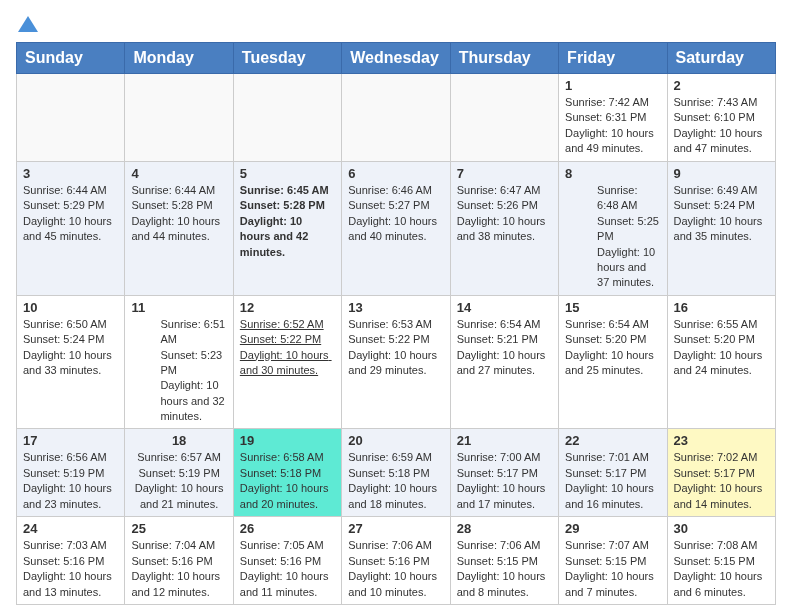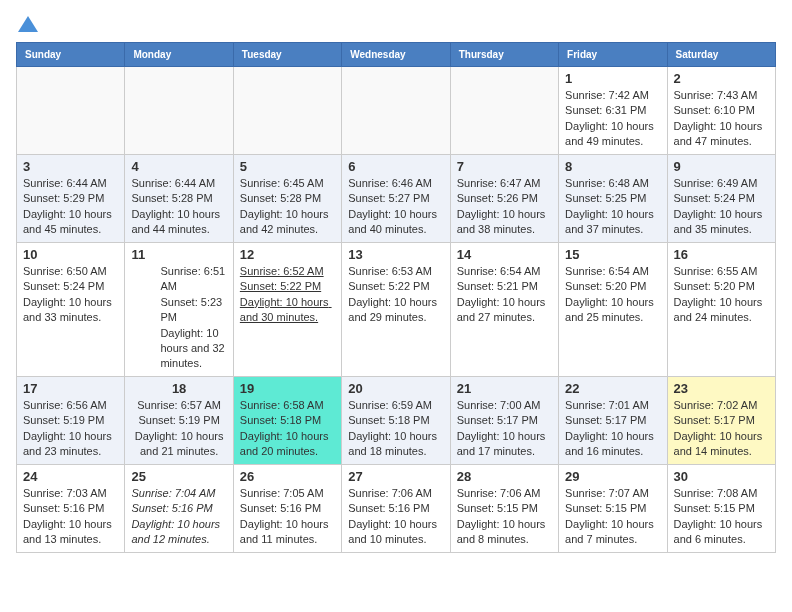--- a/index.html
+++ b/index.html
@@ -60,21 +60,21 @@
     .calendar {
       width: 100%;
       border-collapse: collapse;
       border: 1px solid #ccc;
     }
     .calendar th {
       background-color: #4a7fc1;
       color: #fff;
       text-align: left;
       padding: 6px 8px;
-      font-size: 10px;
+      font-size: 16px;
       border: 1px solid #3a6aaa;
     }
     .calendar td {
       vertical-align: top;
       border: 1px solid #ccc;
       padding: 4px 6px;
       width: calc(100% / 7);
       min-height: 80px;
       font-size: 11px;
       color: #333;
@@ -157,39 +157,39 @@
 Daylight: 10 hours and 45 minutes.</div>
         </td>
         <td style="background: rgb(238, 242, 249);">
           <span class="day-num">4</span>
           <div class="day-info" style="white-space: pre-wrap;">Sunrise: 6:44 AM
 Sunset: 5:28 PM
 Daylight: 10 hours and 44 minutes.</div>
         </td>
         <td style="background: rgb(238, 242, 249);">
           <span class="day-num">5</span>
-          <div class="day-info" style="white-space: pre-wrap;">Sunrise: 6:45 AM
+          <div class="day-info" style="white-space: pre-wrap; font-weight: bold;">Sunrise: 6:45 AM
 Sunset: 5:28 PM
 Daylight: 10 hours and 42 minutes.</div>
         </td>
         <td style="background: rgb(238, 242, 249);">
           <span class="day-num">6</span>
           <div class="day-info" style="white-space: pre-wrap;">Sunrise: 6:46 AM
 Sunset: 5:27 PM
 Daylight: 10 hours and 40 minutes.</div>
         </td>
         <td style="background: rgb(238, 242, 249);">
           <span class="day-num">7</span>
           <div class="day-info" style="white-space: pre-wrap;">Sunrise: 6:47 AM
 Sunset: 5:26 PM
 Daylight: 10 hours and 38 minutes.</div>
         </td>
         <td style="background: rgb(238, 242, 249);">
           <span class="day-num">8</span>
-          <div class="day-info" style="white-space: pre-wrap;">Sunrise: 6:48 AM
+          <div class="day-info" style="white-space: pre-wrap; margin-left: 32px;">Sunrise: 6:48 AM
 Sunset: 5:25 PM
 Daylight: 10 hours and 37 minutes.</div>
         </td>
         <td style="background: rgb(238, 242, 249);">
           <span class="day-num">9</span>
           <div class="day-info" style="white-space: pre-wrap;">Sunrise: 6:49 AM
 Sunset: 5:24 PM
 Daylight: 10 hours and 35 minutes.</div>
         </td>
       </tr>
@@ -283,21 +283,21 @@
       </tr>
       <tr>
         <td>
           <span class="day-num">24</span>
           <div class="day-info" style="white-space: pre-wrap;">Sunrise: 7:03 AM
 Sunset: 5:16 PM
 Daylight: 10 hours and 13 minutes.</div>
         </td>
         <td>
           <span class="day-num">25</span>
-          <div class="day-info" style="white-space: pre-wrap; font-style: italic;">Sunrise: 7:04 AM
+          <div class="day-info" style="white-space: pre-wrap;">Sunrise: 7:04 AM
 Sunset: 5:16 PM
 Daylight: 10 hours and 12 minutes.</div>
         </td>
         <td>
           <span class="day-num">26</span>
           <div class="day-info" style="white-space: pre-wrap;">Sunrise: 7:05 AM
 Sunset: 5:16 PM
 Daylight: 10 hours and 11 minutes.</div>
         </td>
         <td>

